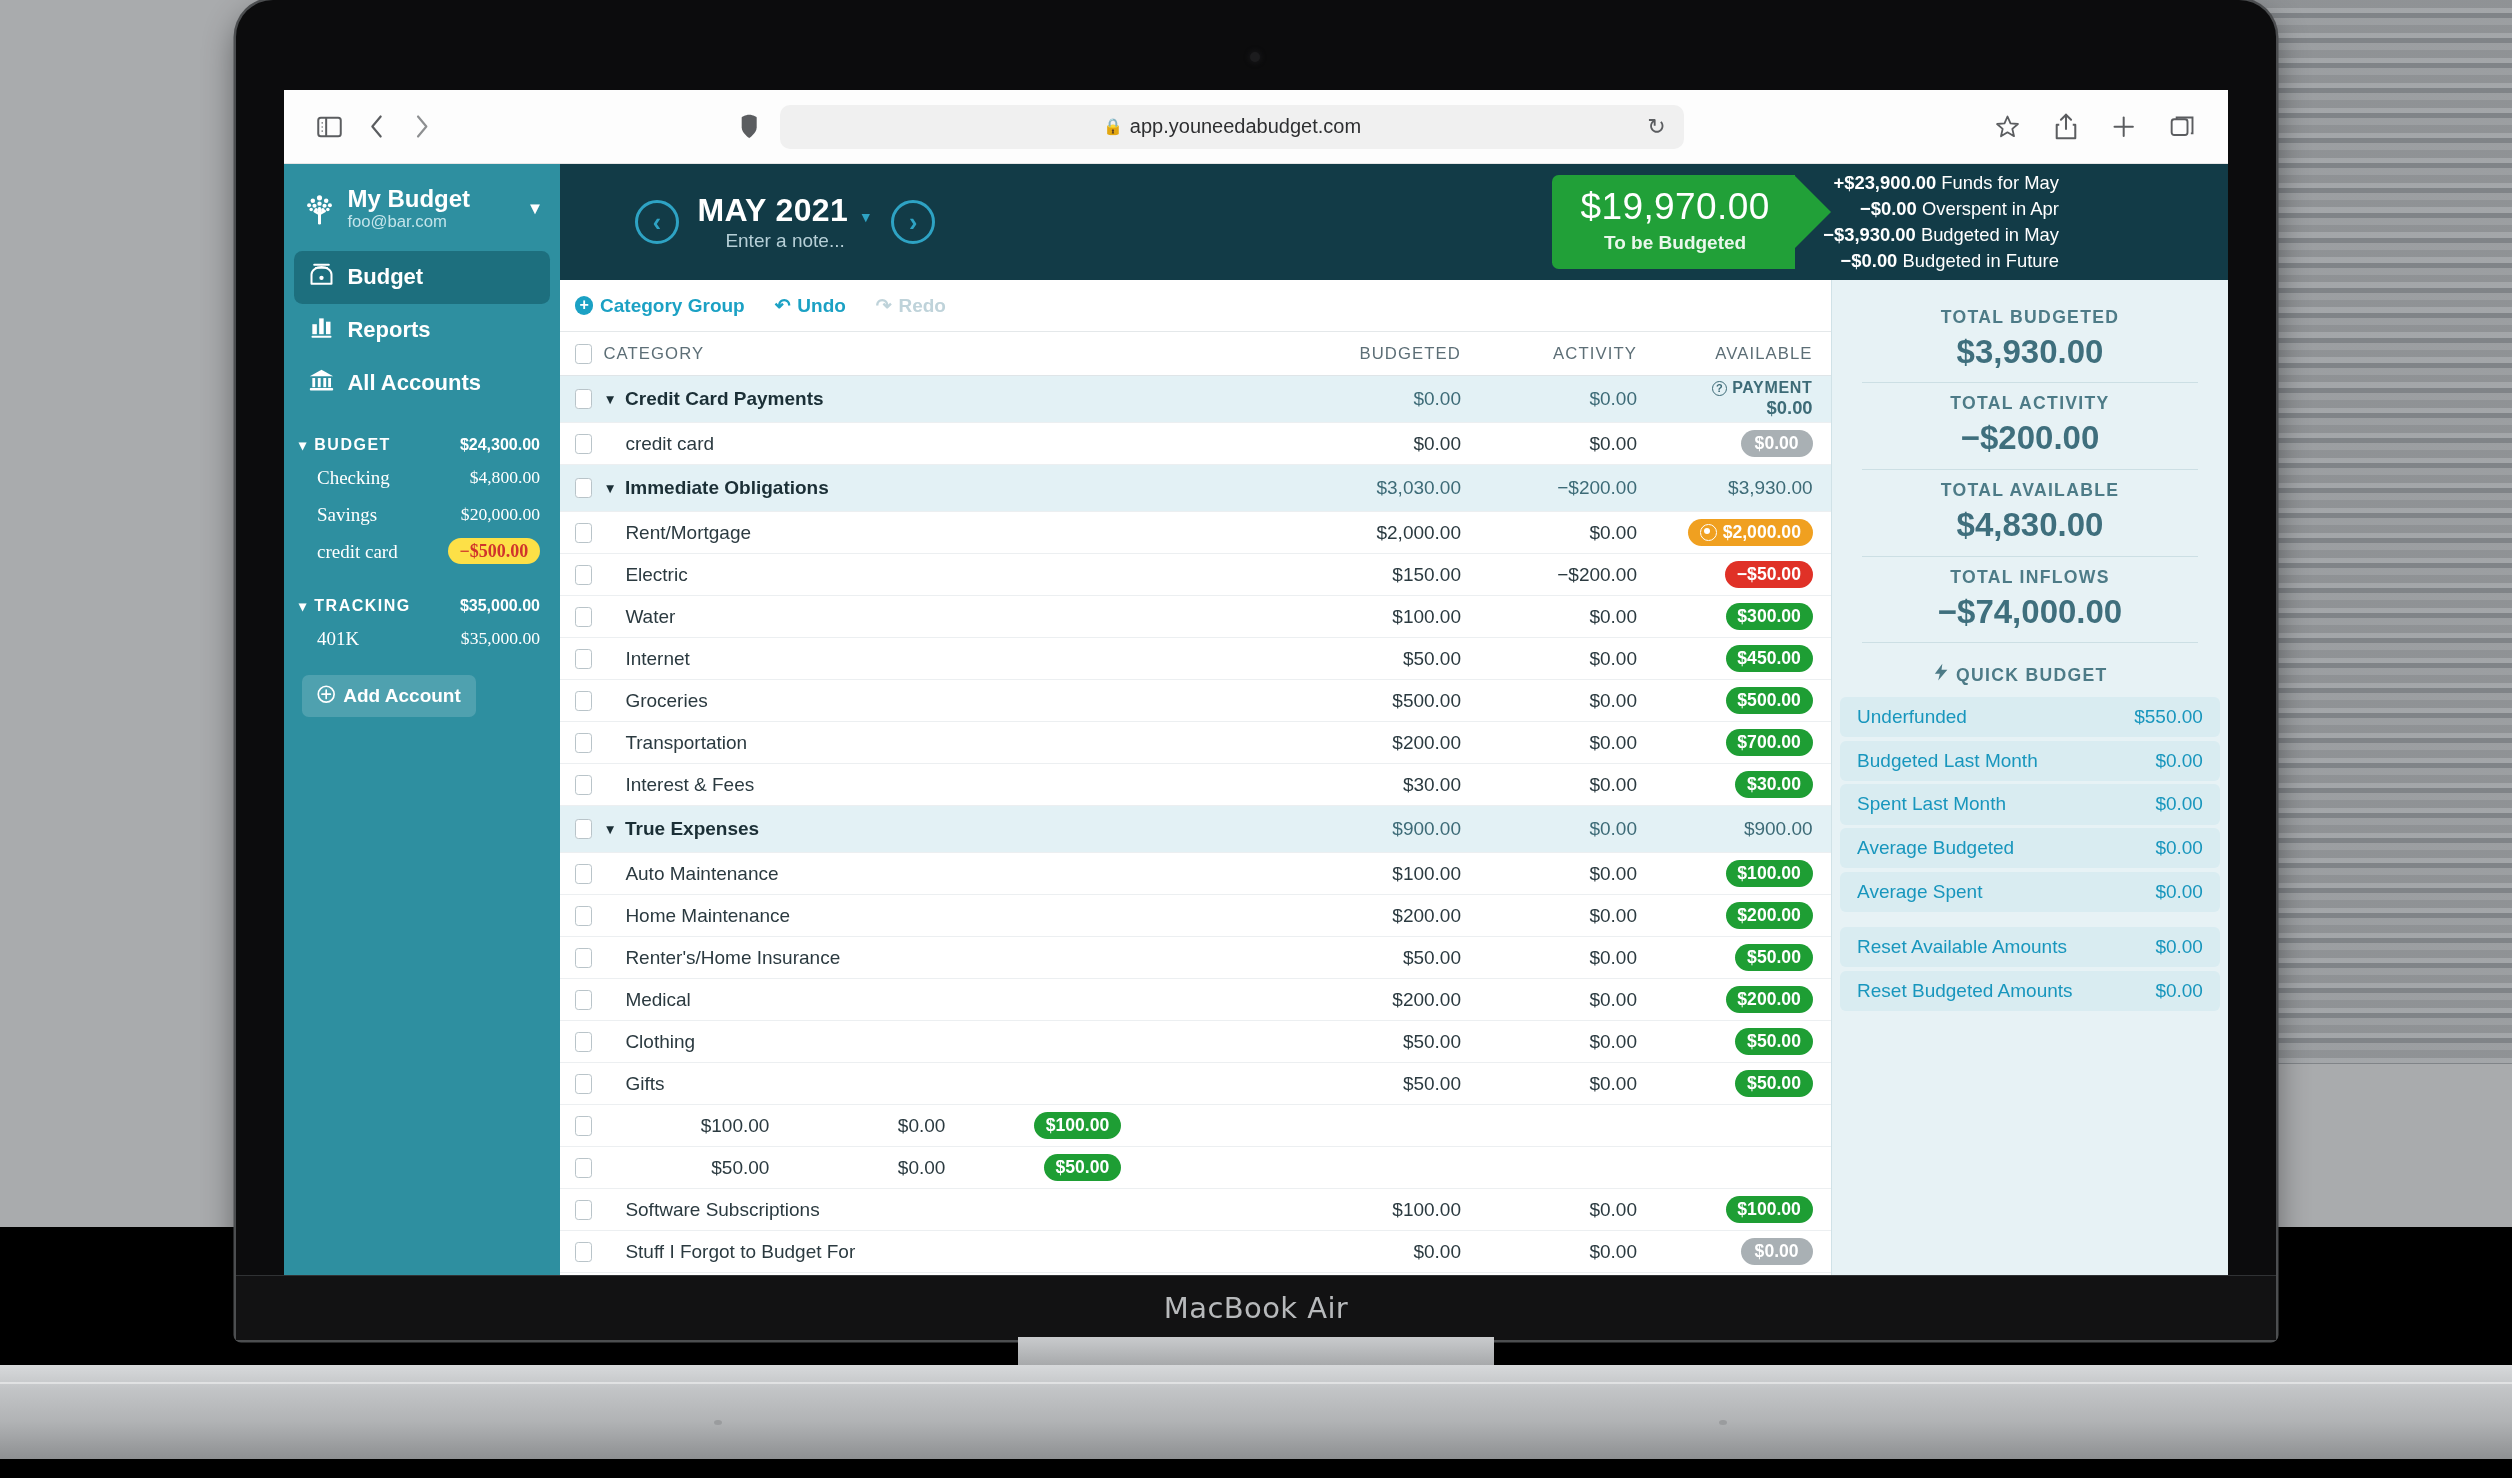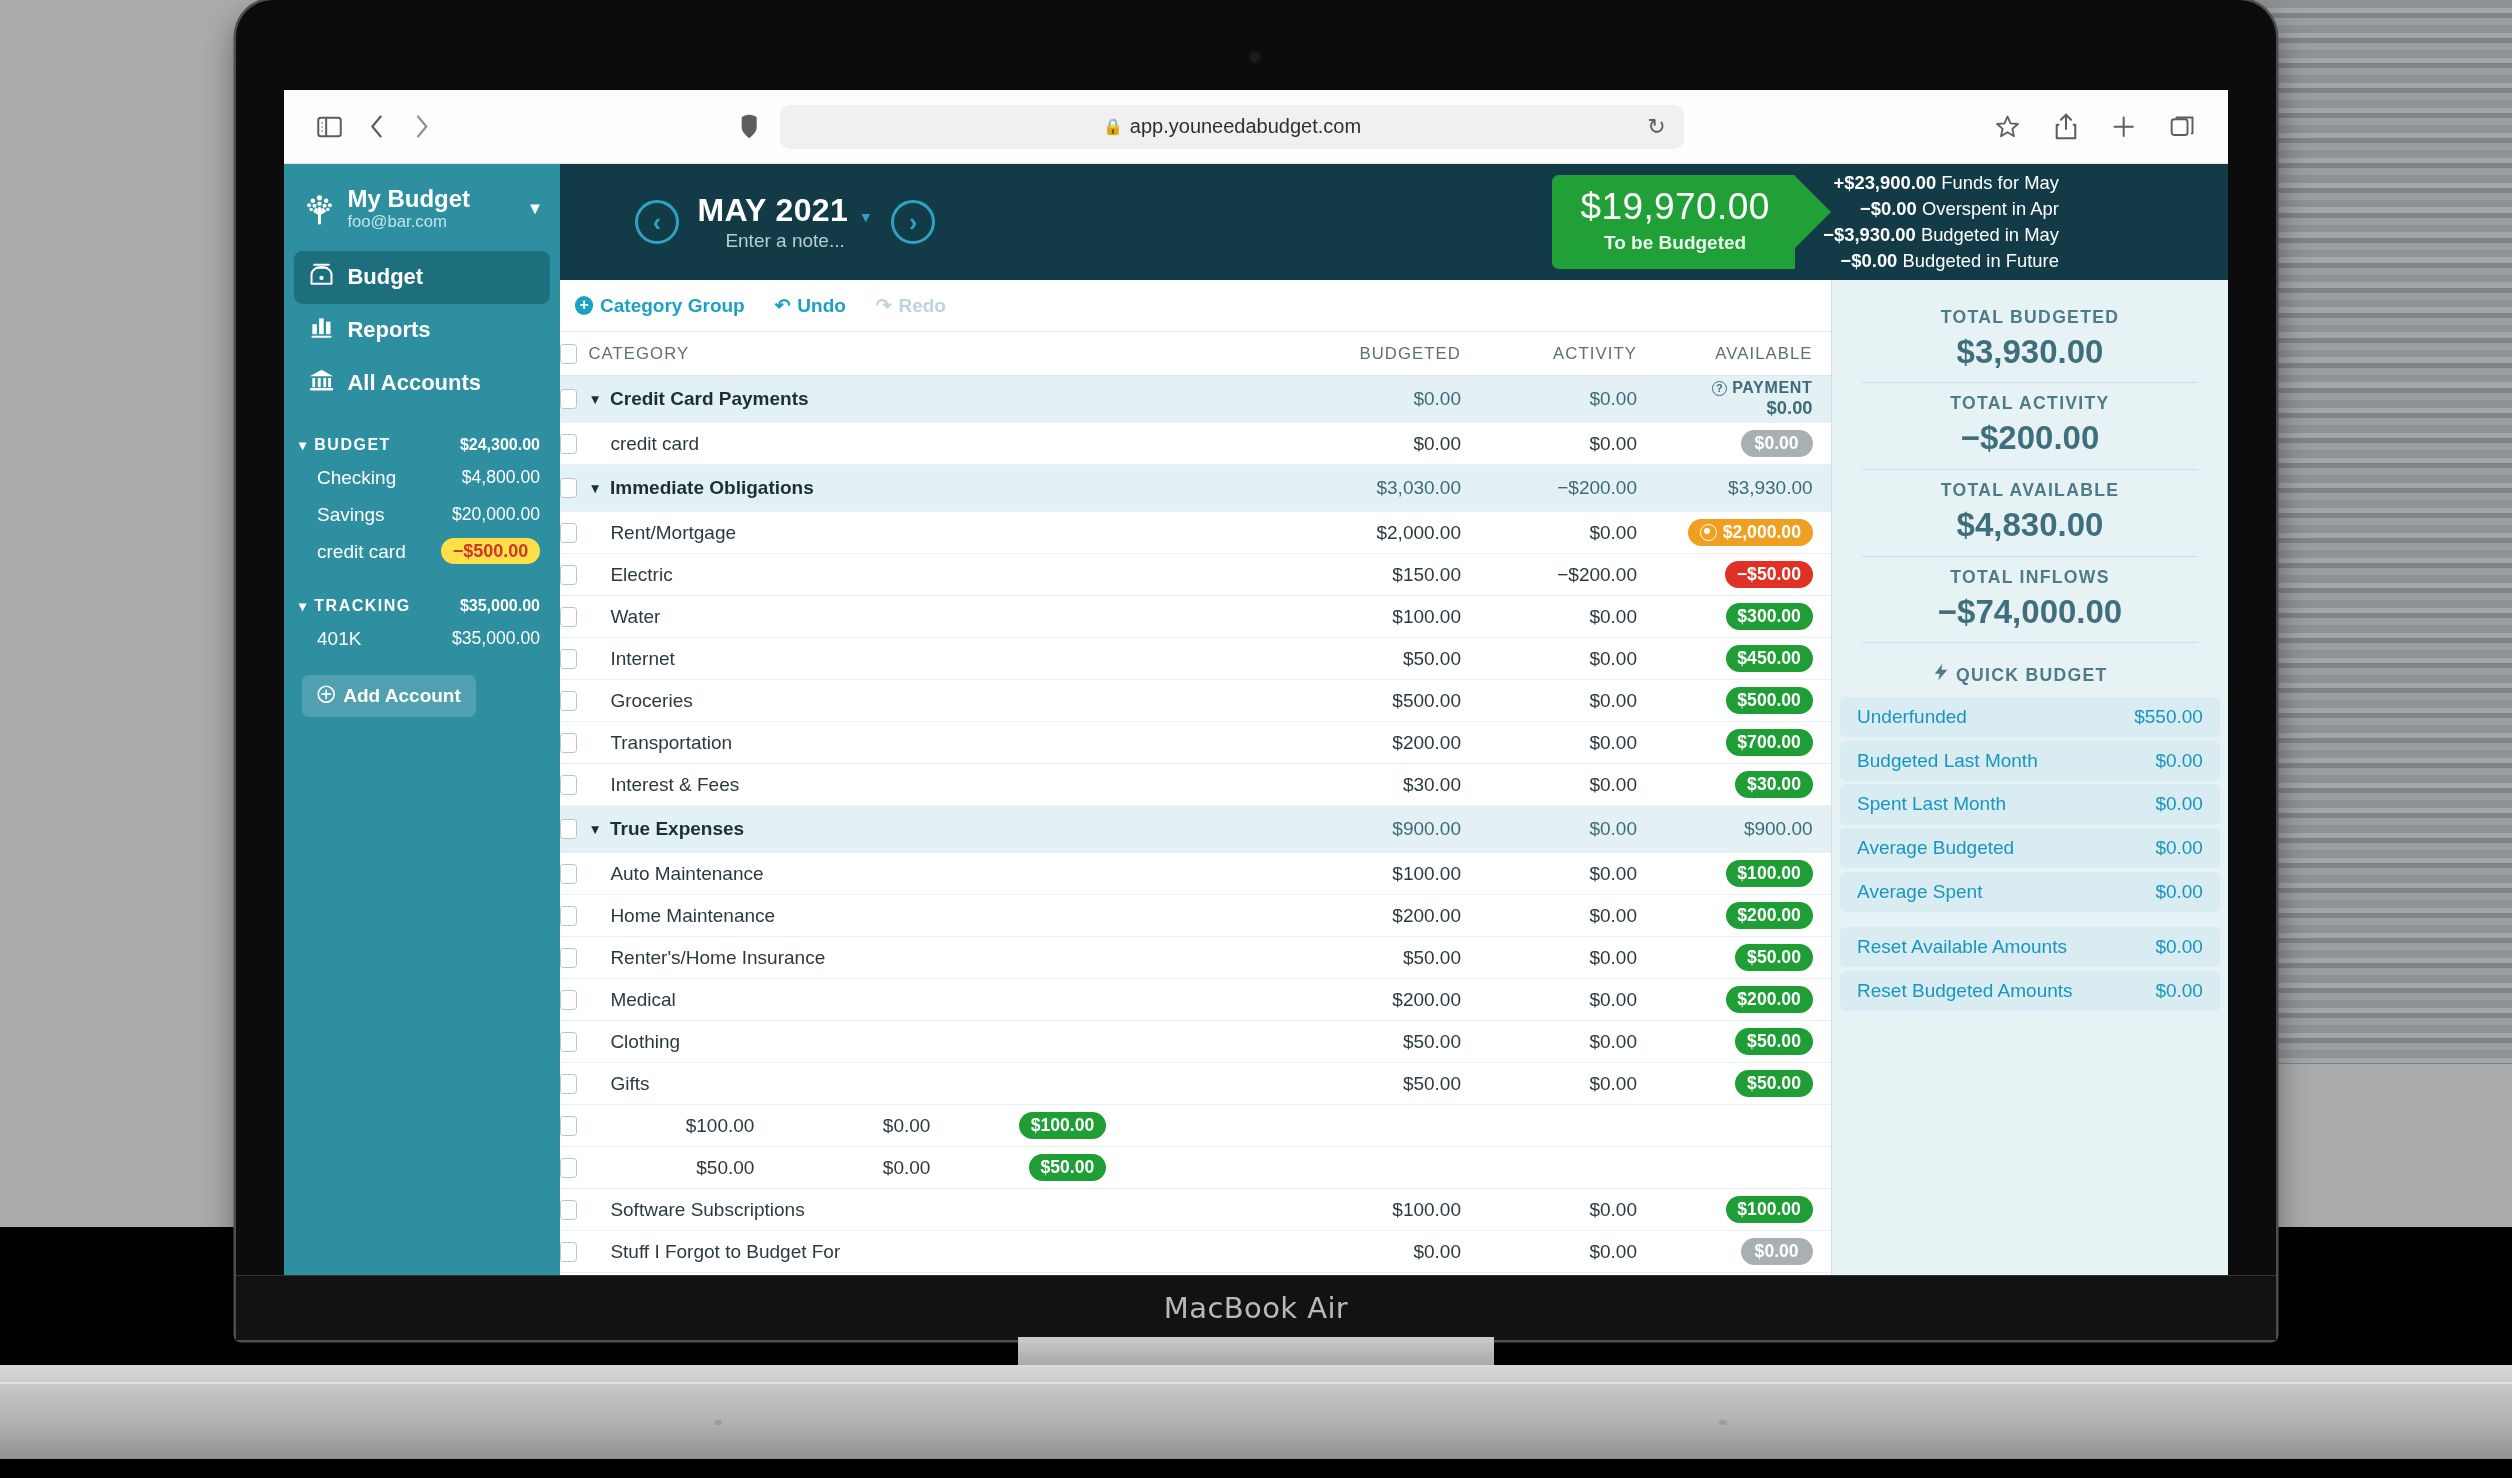--- a/index.html
+++ b/index.html
@@ -110,21 +110,21 @@
   .nav-item.active { background: #1d6f7e; }
 
   .acct-group { margin-top: 22px; }
   .acct-head {
     display: flex; align-items: center; padding: 5px 20px 5px 15px;
     font-size: 16px; letter-spacing: 1.5px; font-weight: 600;
   }
   .acct-head .chev { font-size: 14.2px; margin-right: 6.7px; }
   .acct-head .amt { margin-left: auto; font-size: 16px; letter-spacing: 0; }
   .acct-row {
-    display: flex; align-items: center; padding: 7.5px 20px 7.5px 33px; font-size: 19px;
+    display: flex; align-items: center; padding: 7.5px 20px 7.5px 33px; font-size: 19px; font-family: Liberation Serif, serif;
   }
   .acct-row .amt { margin-left: auto; font-size: 17.6px; }
   .pill-neg {
     background: #fde047; color: #d0342c; font-weight: bold; border-radius: 16.7px;
     padding: 3.3px 11.7px; font-size: 18px; text-align: center;
   }
   .add-account {
     margin: 18.4px 0 0 18.4px; display: inline-flex; align-items: center; gap: 7.5px;
     background: rgba(255,255,255,.16); border-radius: 6.7px; padding: 9.2px 15px;
     font-size: 19px; font-weight: 600;
@@ -169,21 +169,21 @@
   }
   .tb-btn { display: flex; align-items: center; gap: 6.7px; font-size: 19px; color: #1ba1c4; font-weight: 600; }
   .tb-btn.disabled { color: #bfd3da; }
   .tb-plus {
     width: 18.4px; height: 18.4px; border-radius: 50%; background: #1ba1c4; color: #fff;
     display: flex; align-items: center; justify-content: center; font-size: 16px; line-height: 1;
   }
   .tbl-main { flex: 1; min-width: 0; }
   .row {
     display: flex; align-items: center; height: 42px; font-size: 19px;
-    border-bottom: 0.8px solid #eceff1; color: #2b3a40;
+    border-bottom: 0.8px solid #eceff1; padding-left: 15px; color: #2b3a40;
   }
   .row.header { height: 44px; color: #5c6e76; font-size: 16.7px; letter-spacing: 1.1px; border-bottom: 0.8px solid #dfe5e8; }
   .row.group { background: #e3f1f5; font-weight: bold; color: #1b2f36; height: 47px; }
   .row.group .c-num { font-weight: normal; color: #3d6b77; }
   .cbx {
     width: 16.7px; height: 20px; border: 1.7px solid #b9c4c9; border-radius: 3.3px;
     flex-shrink: 0; margin-right: 11.7px; background: #fff;
   }
   .caret-grp { font-size: 13.4px; margin-right: 8.4px; color: #1b2f36; }
   .c-name { flex: 1; min-width: 0; white-space: nowrap; overflow: hidden; text-overflow: ellipsis; }

